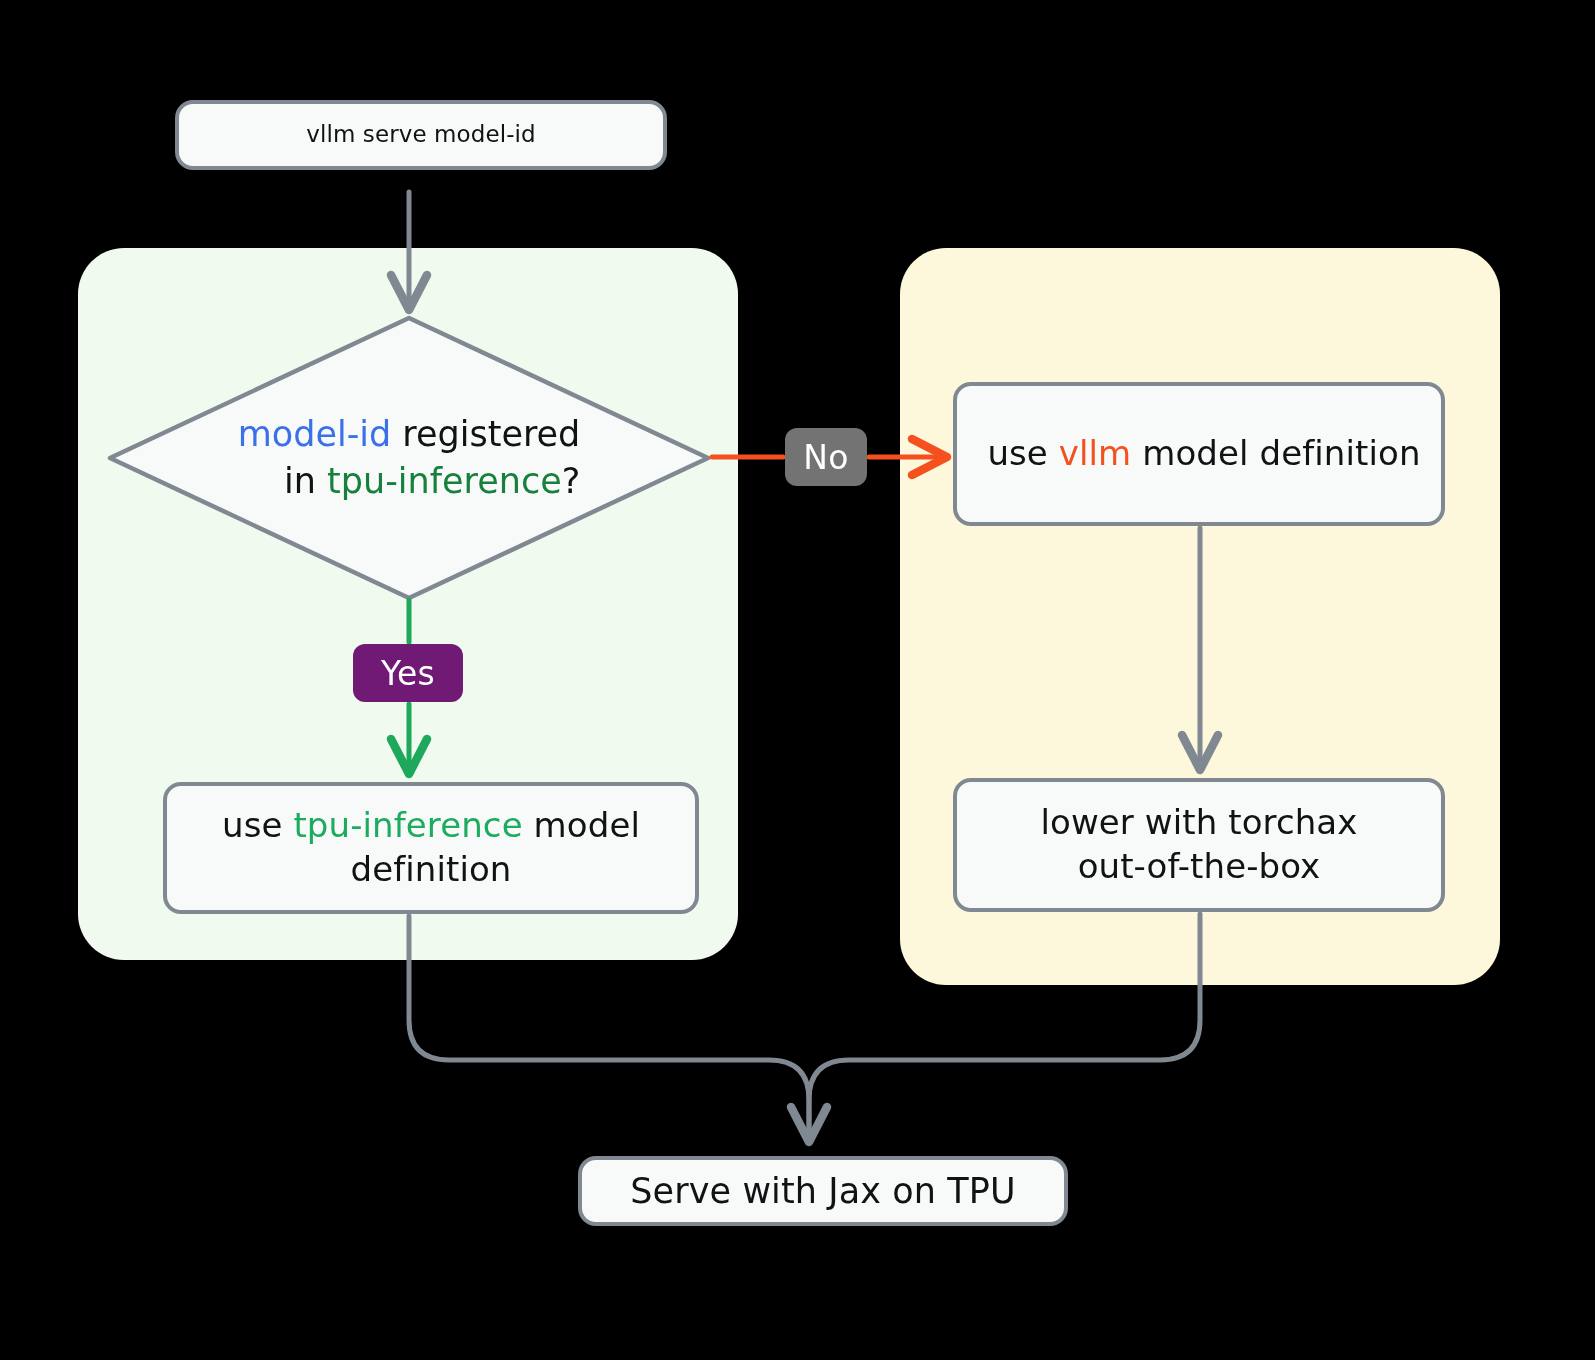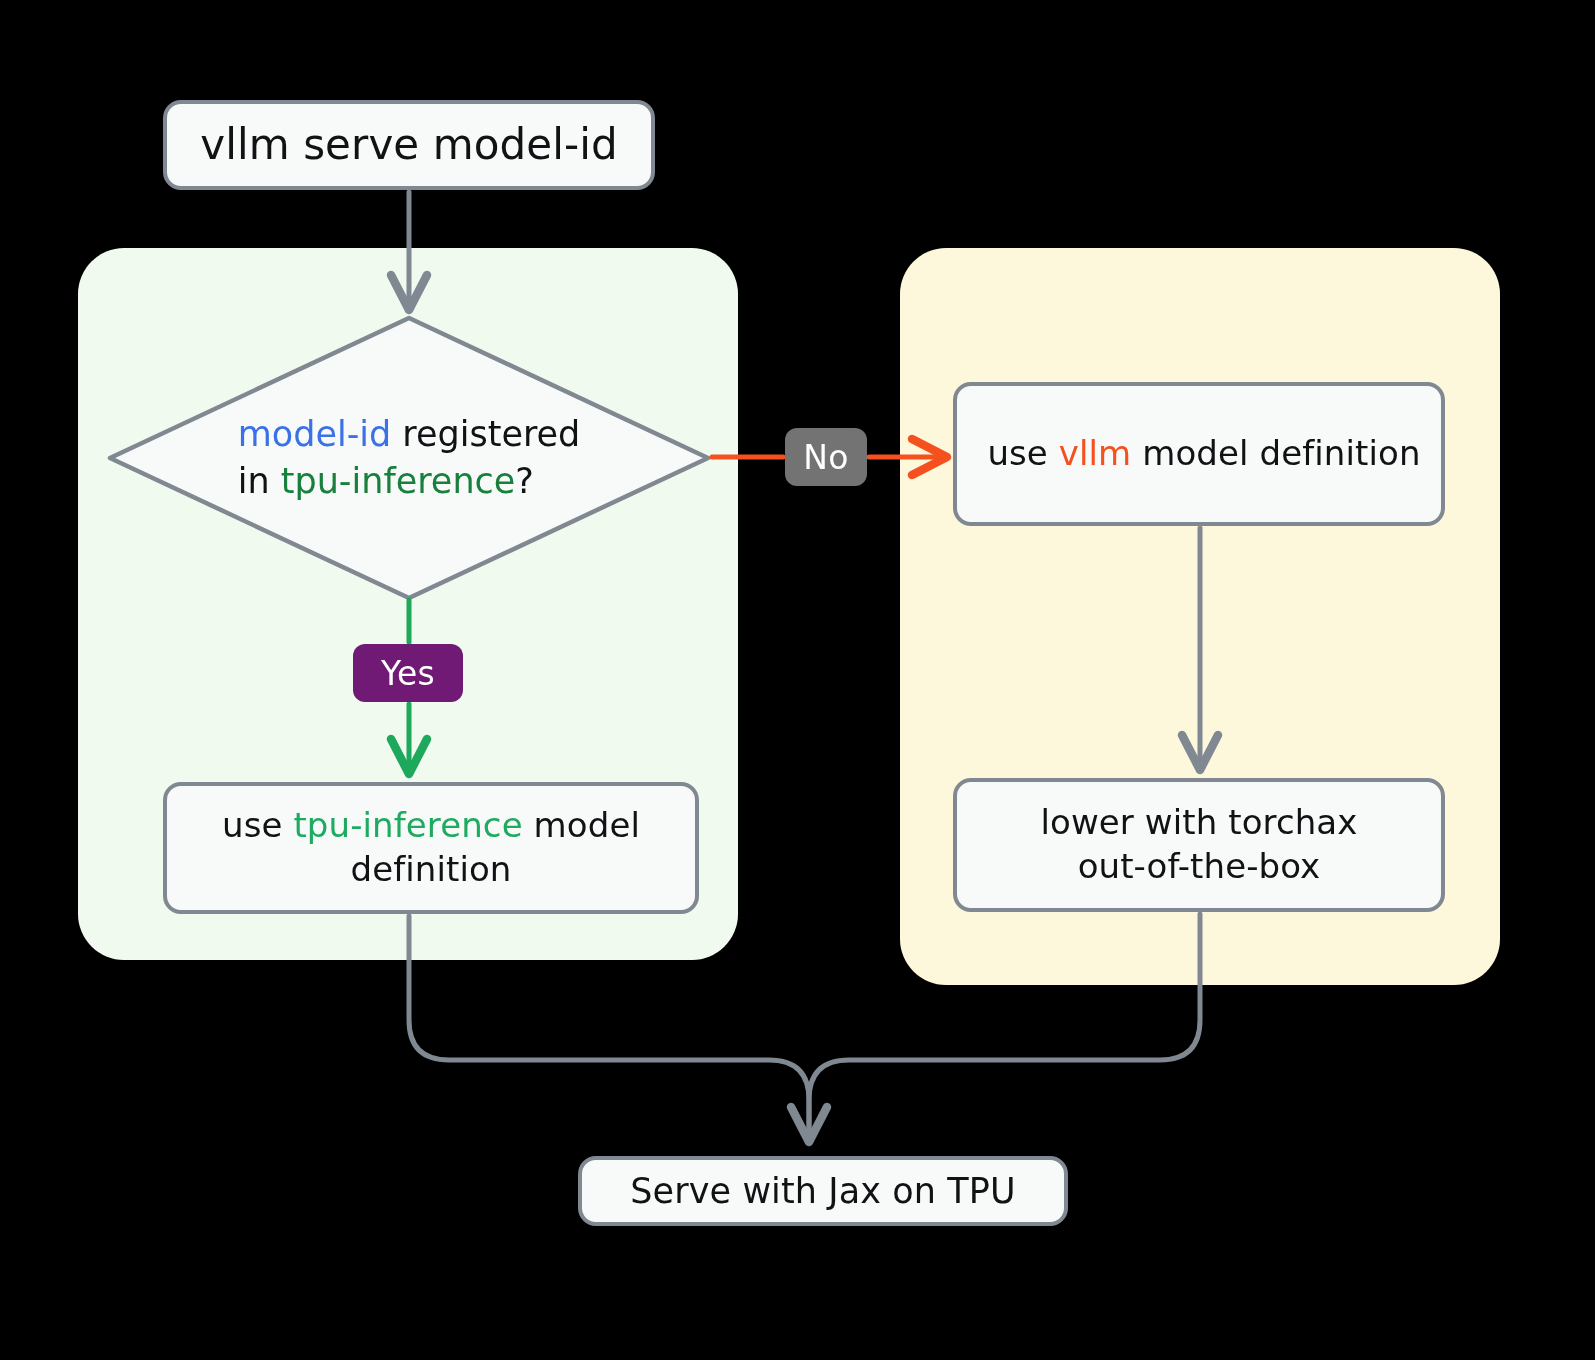--- a/index.html
+++ b/index.html
@@ -55,25 +55,25 @@
     align-items: center;
     justify-content: center;
     text-align: center;
     color: #101214;
     font-size: 34px;
     line-height: 1.28;
     letter-spacing: 0.1px;
     padding: 6px 18px;
   }
   #node-serve-cmd {
-    left: 163px;
+    left: 175px;
     top: 100px;
     width: 492px;
-    height: 90px;
-    font-size: 42px;
+    height: 70px;
+    font-size: 23px;
   }
   #node-use-tpu-def {
     left: 163px;
     top: 782px;
     width: 536px;
     height: 132px;
   }
   #node-use-vllm-def {
     left: 953px;
     top: 382px;
@@ -104,21 +104,21 @@
   }
   #node-decision .diamond-text {
     position: absolute;
     left: 0;
     top: 0;
     width: 602px;
     height: 284px;
     display: flex;
     align-items: center;
     justify-content: center;
-    text-align: left;
+    text-align: right;
     font-size: 35px;
     line-height: 1.33;
     color: #101214;
   }
   
   .tok-blue   { color: #3B71E8; }
   .tok-green  { color: #17803D; }
   .tok-green2 { color: #1DAB5F; }
   .tok-orange { color: #F4511E; }
   

